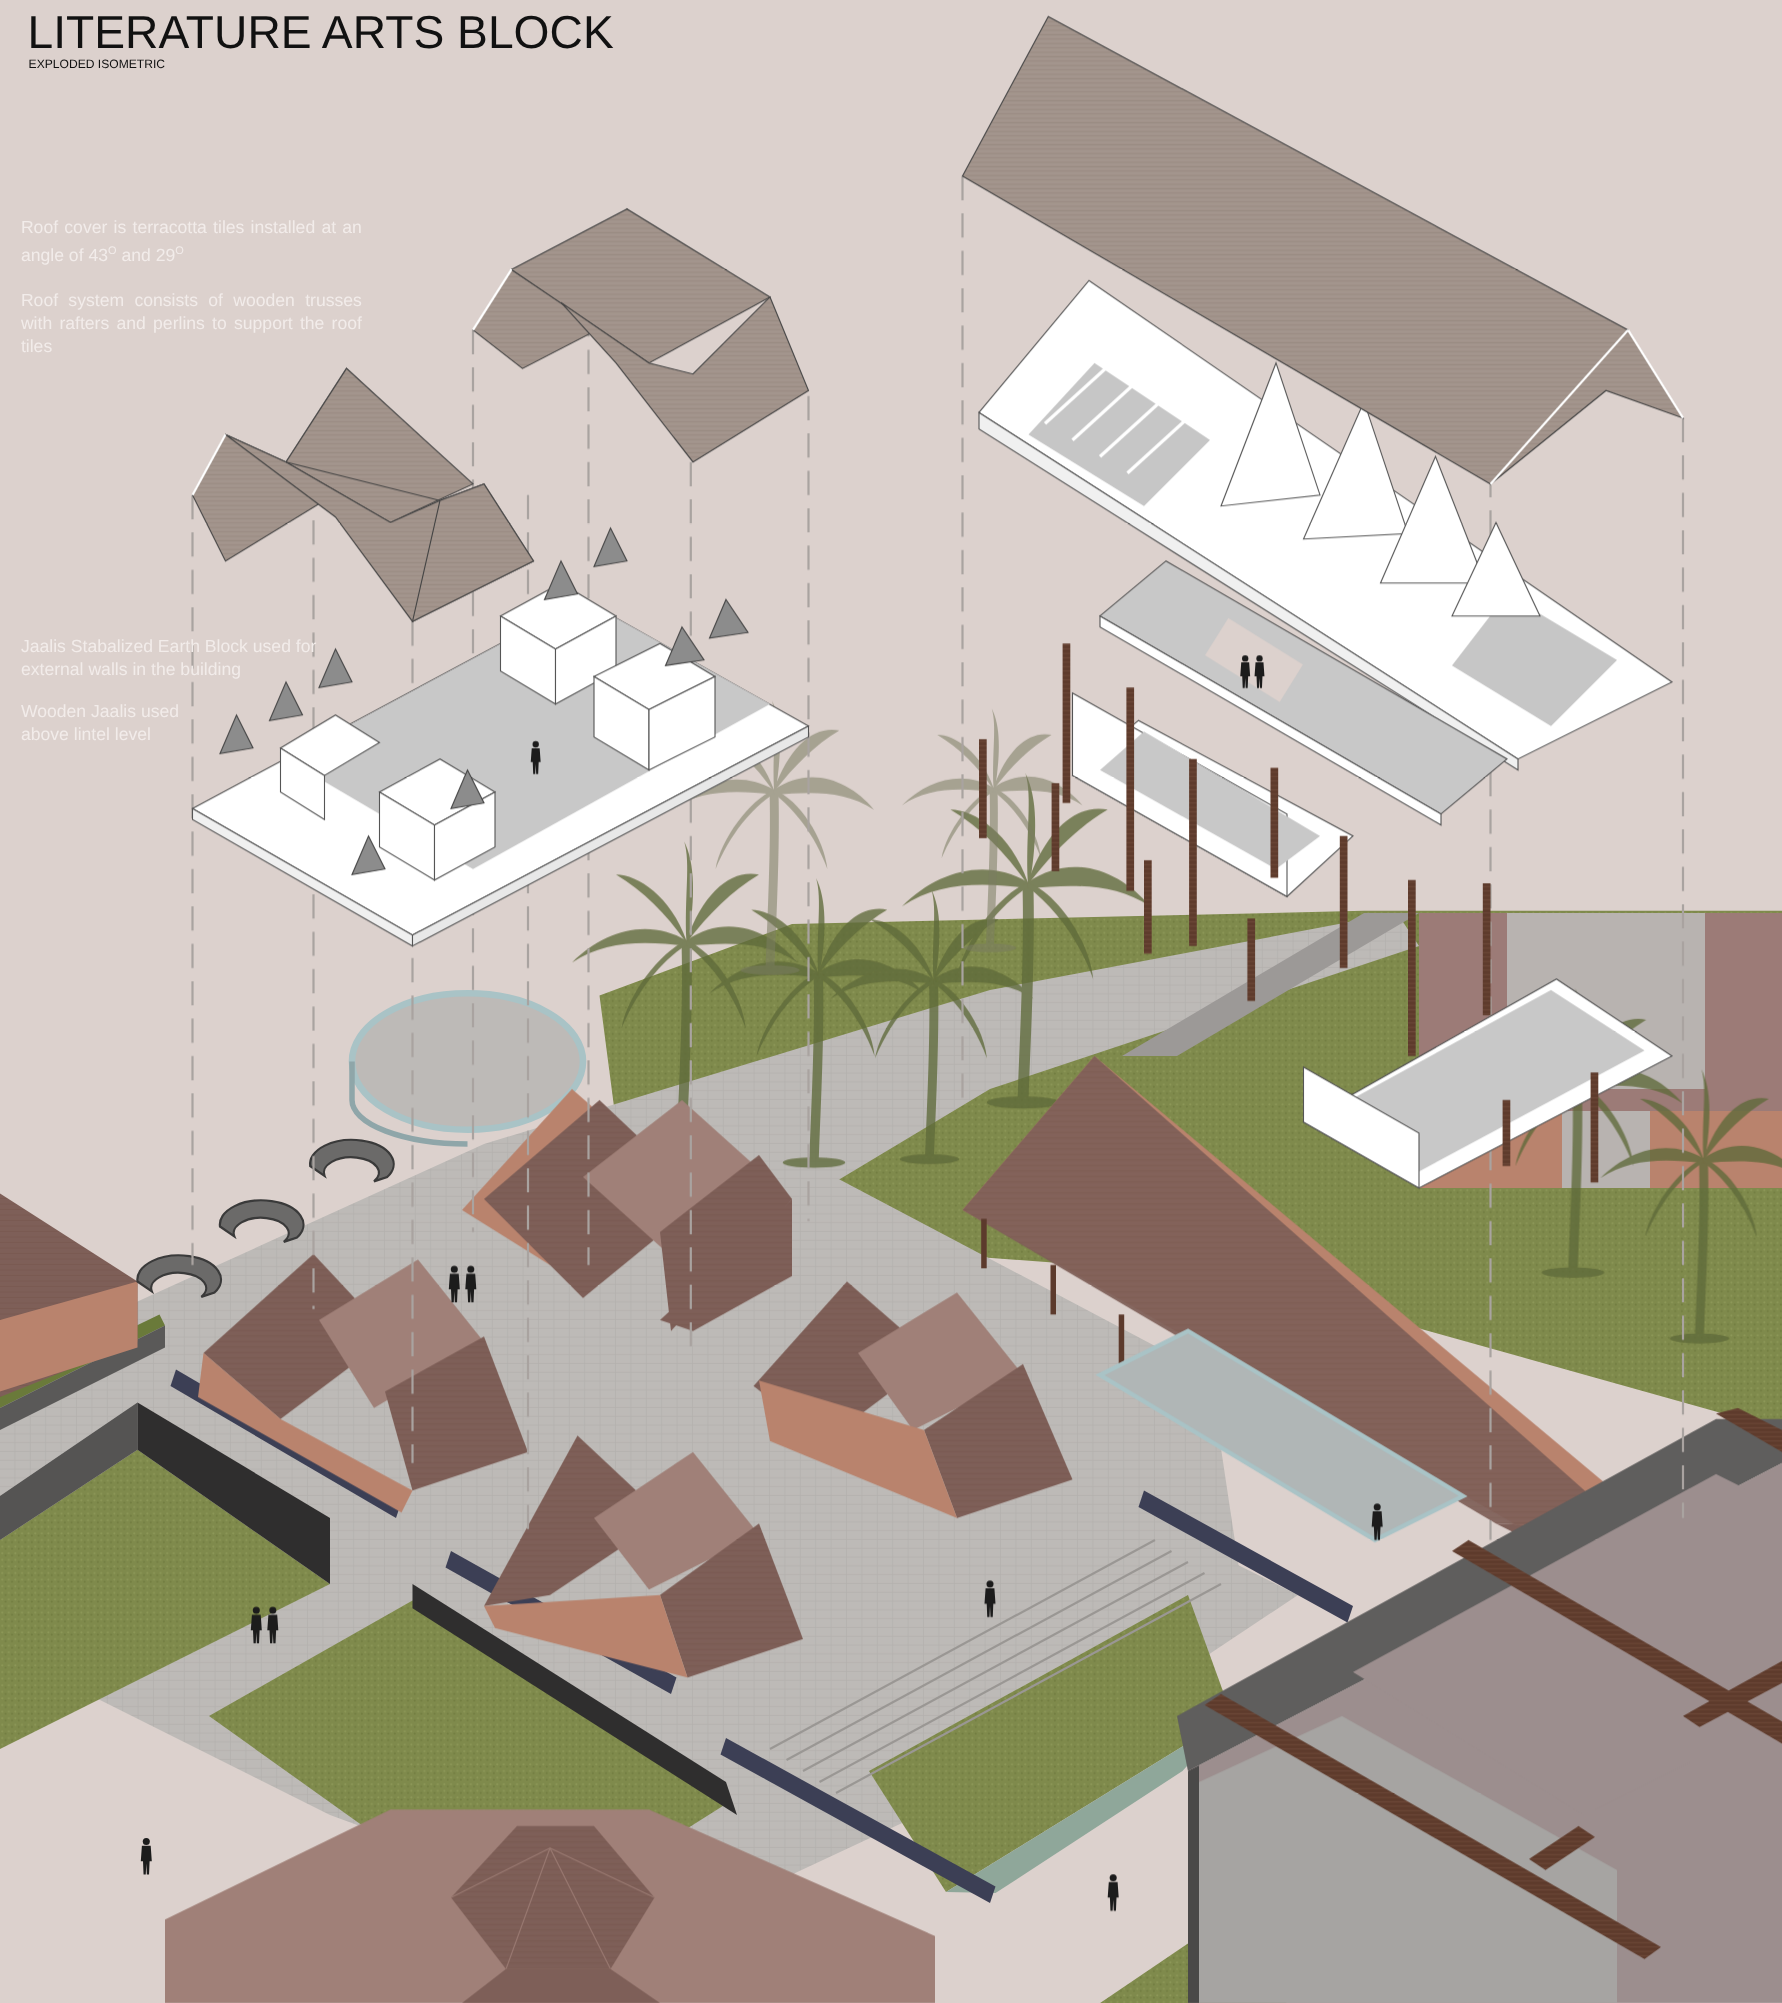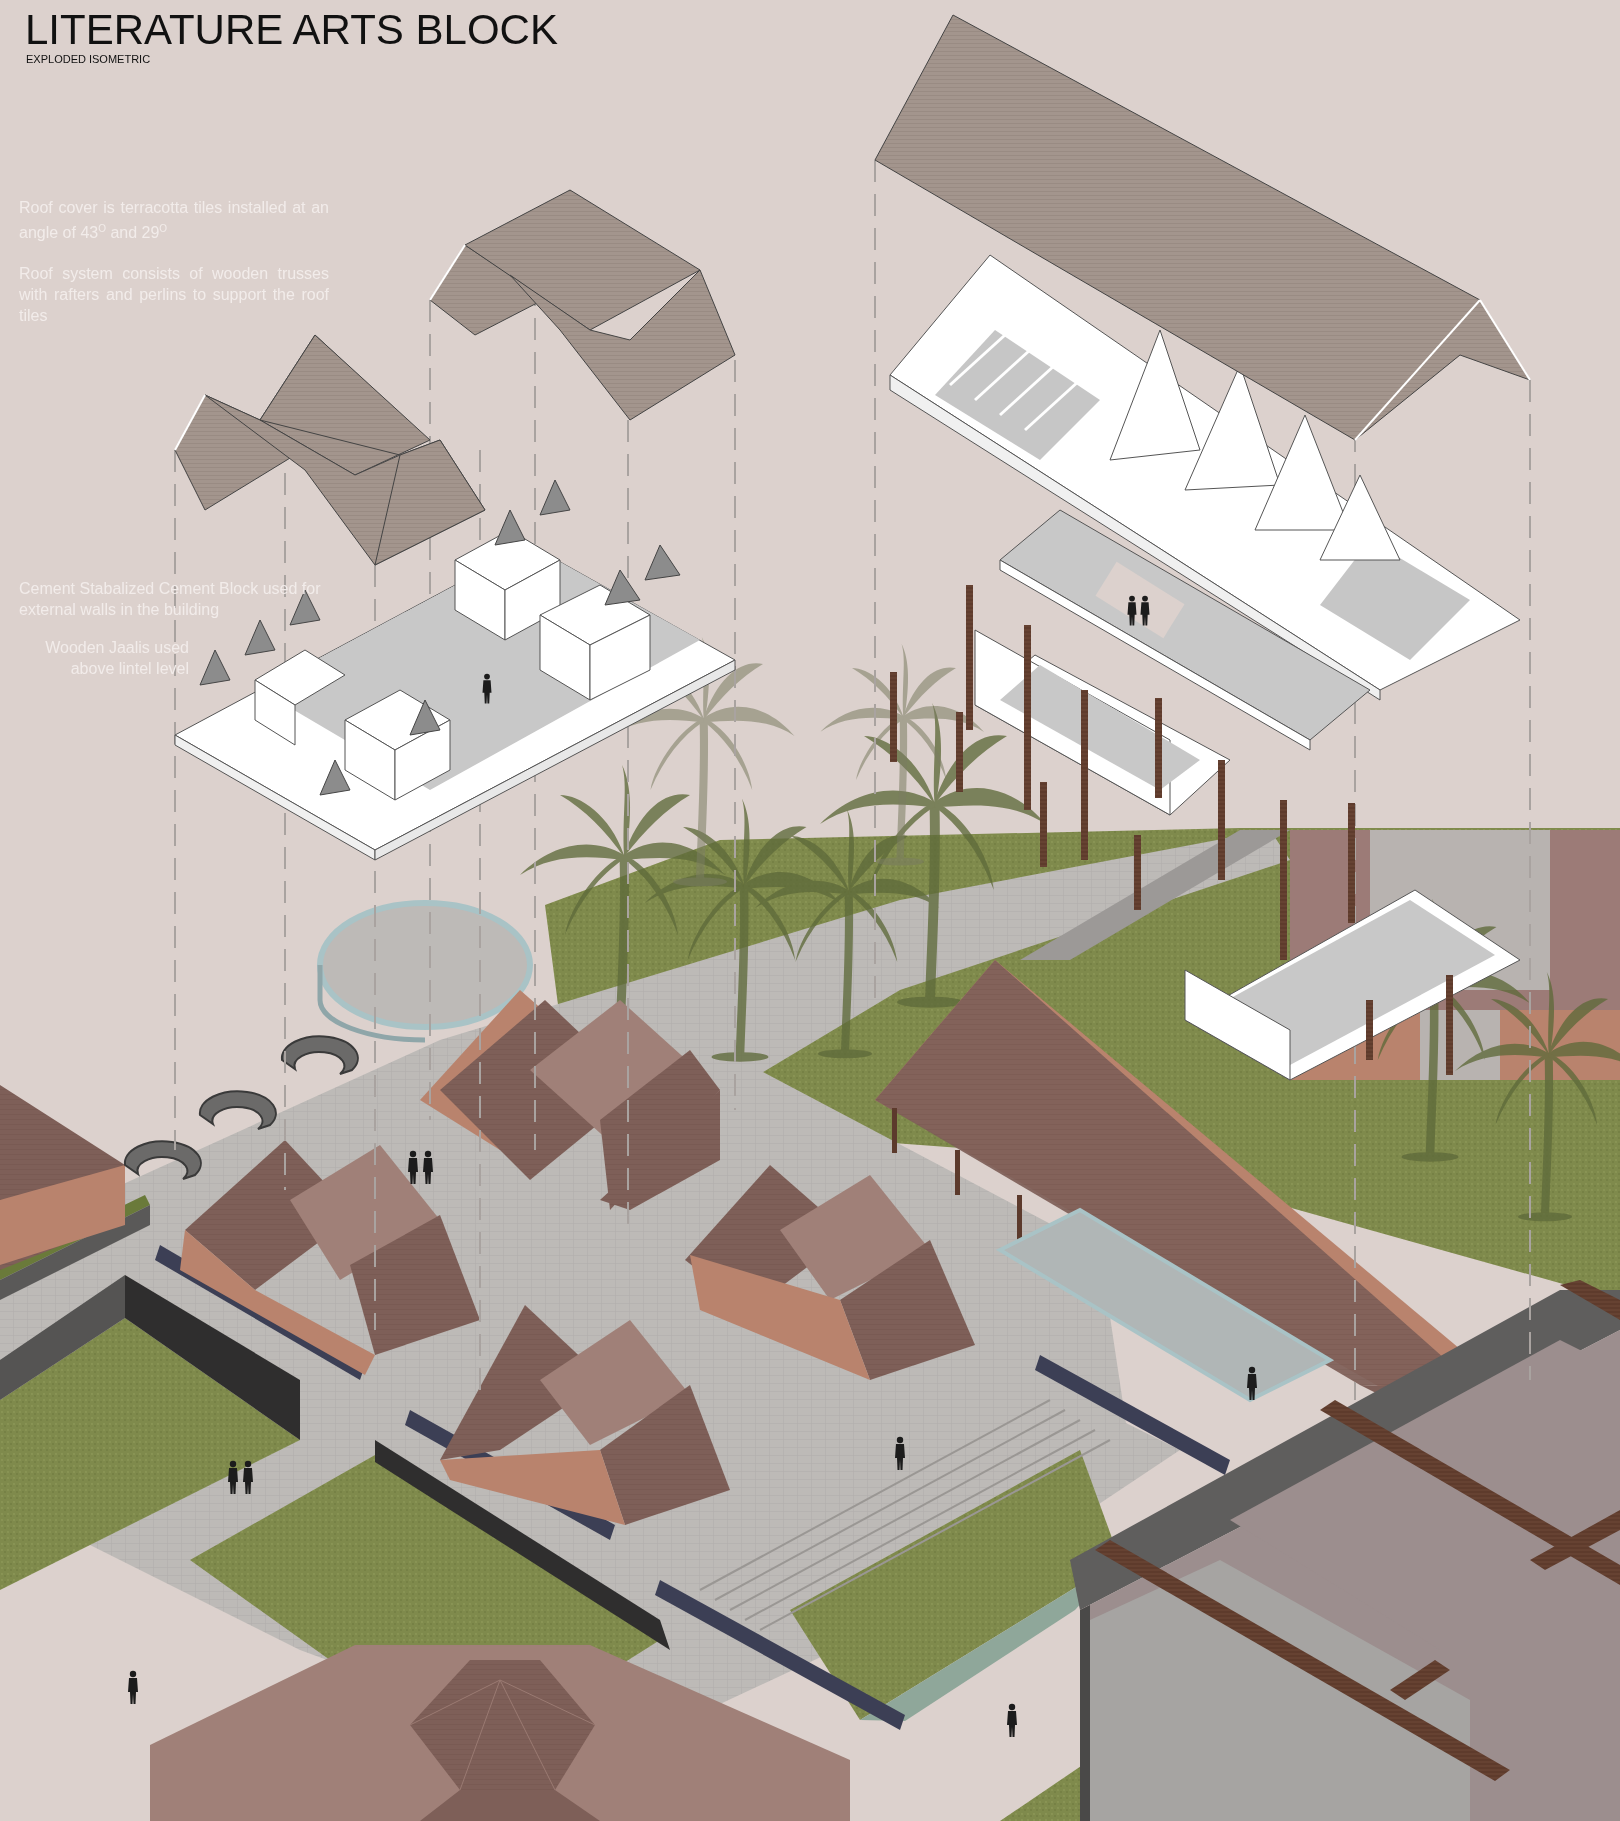--- a/index.html
+++ b/index.html
@@ -5,21 +5,21 @@
   html,body{margin:0;padding:0;}
   body{width:1620px;height:1821px;overflow:hidden;background:#dcd1cd;position:relative;font-family:"Liberation Sans",sans-serif;}
   #canvas{position:absolute;left:0;top:0;width:1620px;height:1821px;}
   .title{position:absolute;left:25px;top:10px;font-size:42px;font-weight:400;color:#111;letter-spacing:0px;margin:0;line-height:40px;}
   .subtitle{position:absolute;left:26px;top:49px;font-size:11px;color:#111;margin:0;line-height:20px;}
   .note{position:absolute;left:19px;width:310px;color:#f2ecea;font-size:16px;line-height:21px;text-align:justify;margin:0;}
   .note sup{font-size:10px;vertical-align:6px;}
   #note-roof-cover{top:197px;}
   #note-roof-system{top:263px;}
   #note-wall{top:578px;text-align:left;width:320px;}
-  #note-jaali{top:637px;text-align:right;}
+  #note-jaali{top:637px;text-align:left;}
 </style>
 </head>
 <body>
 
 <svg id="canvas" viewBox="0 0 1620 1821" xmlns="http://www.w3.org/2000/svg">
   <defs>
     <pattern id="tile" width="6" height="4" patternUnits="userSpaceOnUse">
       <rect width="6" height="4" fill="#a3958d"></rect>
       <line x1="0" y1="3.5" x2="6" y2="3.5" stroke="#978980" stroke-width="0.8"></line>
     </pattern>
@@ -314,14 +314,14 @@
     <use href="#person" transform="translate(133,1700)"></use>
     <use href="#person" transform="translate(1012,1733)"></use>
   </g>
 </svg>
 
 <h1 class="title">LITERATURE ARTS BLOCK</h1>
 <p class="subtitle">EXPLODED ISOMETRIC</p>
 
 <p class="note" id="note-roof-cover"><span>Roof cover is terracotta tiles installed at an angle of 43</span><sup>O</sup><span> and 29</span><sup>O</sup></p>
 <p class="note" id="note-roof-system">Roof system consists of wooden trusses with rafters and perlins to support the roof tiles</p>
-<p class="note" id="note-wall">Cement Stabalized Cement Block used for external walls in the building</p>
+<p class="note" id="note-wall">Jaalis Stabalized Earth Block used for external walls in the building</p>
 <p class="note" id="note-jaali" style="width:170px;">Wooden Jaalis used above lintel level</p>
 
 </body></html>

